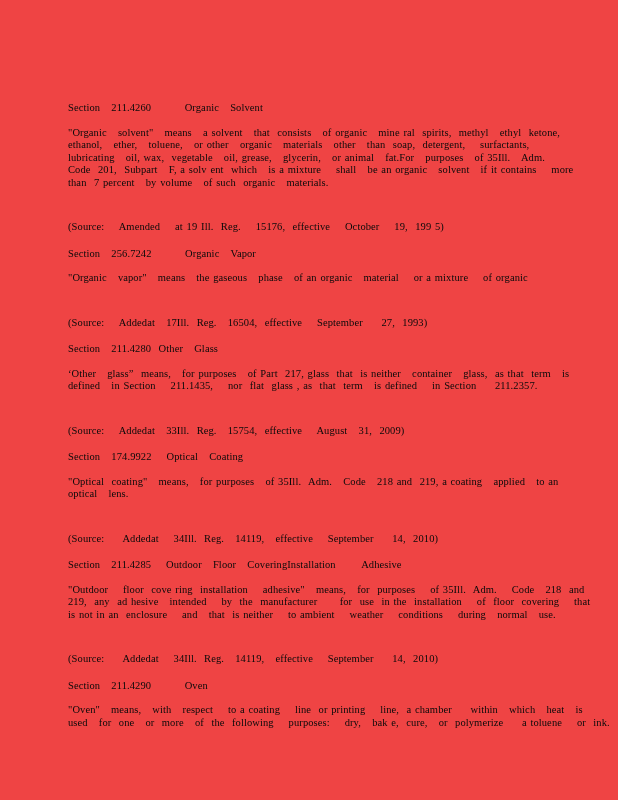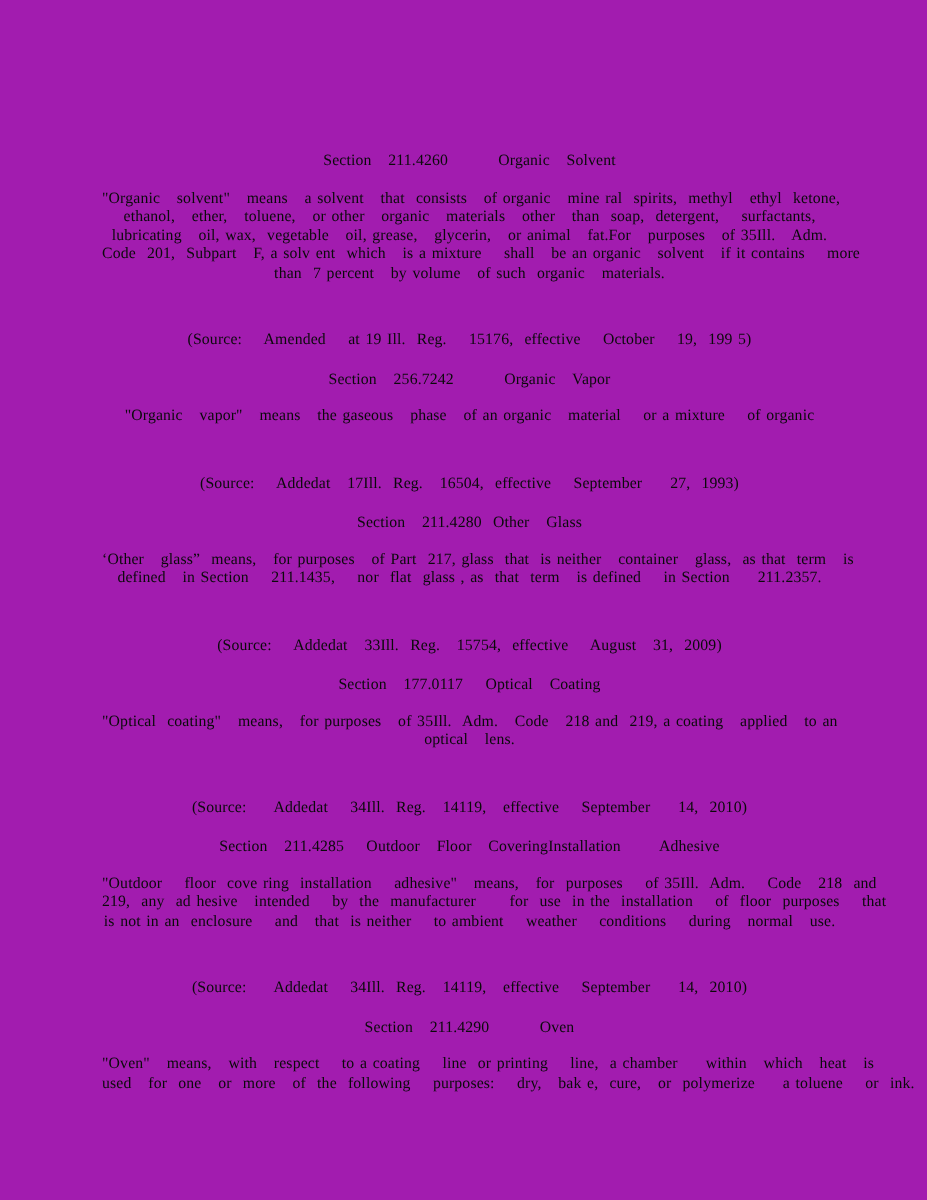--- a/index.html
+++ b/index.html
@@ -4,29 +4,28 @@
 <style>
   html, body {
     margin: 0;
     padding: 0;
     background: #ffffff;
   }
   .page {
     position: relative;
     width: 618px;
     height: 800px;
-    background: #a21caf;
+    background: #ef4444;
     overflow: hidden;
     box-sizing: border-box;
     padding: 102px 60px 16px 68px;
     color: #000000;
     font-family: "Liberation Serif", "DejaVu Serif", serif;
     font-size: 10.5px;
     line-height: 12.5px;
-    text-align: center;
   }
   .block { margin: 0; }
   .block.heading  { margin-bottom: 12px; }
   .block.paragraph{ margin-bottom: 22px; }
   .block.source   { margin-bottom: 14px; margin-top: 32px; }
   .line {
     white-space: pre;
     word-spacing: 1px;
     letter-spacing: 0.1px;
     color: #0a0a0a;
@@ -63,35 +62,35 @@
         <div class="line">Section   211.4280  Other   Glass</div>
       </div>
       <div class="block paragraph">
         <div class="line">‘Other   glass”  means,   for purposes   of Part  217, glass  that  is neither   container   glass,  as that  term   is</div>
         <div class="line">defined   in Section    211.1435,    nor  flat  glass , as  that  term   is defined    in Section     211.2357.</div>
       </div>
       <div class="block source">
         <div class="line">(Source:    Addedat   33Ill.  Reg.   15754,  effective    August   31,  2009)</div>
       </div>
       <div class="block heading">
-        <div class="line">Section   177.0117    Optical   Coating</div>
+        <div class="line">Section   174.9922    Optical   Coating</div>
       </div>
       <div class="block paragraph">
         <div class="line">"Optical  coating"   means,   for purposes   of 35Ill.  Adm.   Code   218 and  219, a coating   applied   to an</div>
         <div class="line">optical   lens.</div>
       </div>
       <div class="block source">
         <div class="line">(Source:     Addedat    34Ill.  Reg.   14119,   effective    September     14,  2010)</div>
       </div>
       <div class="block heading">
         <div class="line">Section   211.4285    Outdoor   Floor   CoveringInstallation       Adhesive</div>
       </div>
       <div class="block paragraph">
         <div class="line">"Outdoor    floor  cove ring  installation    adhesive"   means,   for  purposes    of 35Ill.  Adm.    Code   218  and</div>
-        <div class="line">219,  any  ad hesive   intended    by  the  manufacturer      for  use  in the  installation    of  floor  purposes    that</div>
+        <div class="line">219,  any  ad hesive   intended    by  the  manufacturer      for  use  in the  installation    of  floor  covering    that</div>
         <div class="line">is not in an  enclosure    and   that  is neither    to ambient    weather    conditions    during   normal   use.</div>
       </div>
       <div class="block source">
         <div class="line">(Source:     Addedat    34Ill.  Reg.   14119,   effective    September     14,  2010)</div>
       </div>
       <div class="block heading">
         <div class="line">Section   211.4290         Oven</div>
       </div>
       <div class="block paragraph">
         <div class="line">"Oven"   means,   with   respect    to a coating    line  or printing    line,  a chamber     within   which   heat   is</div>

